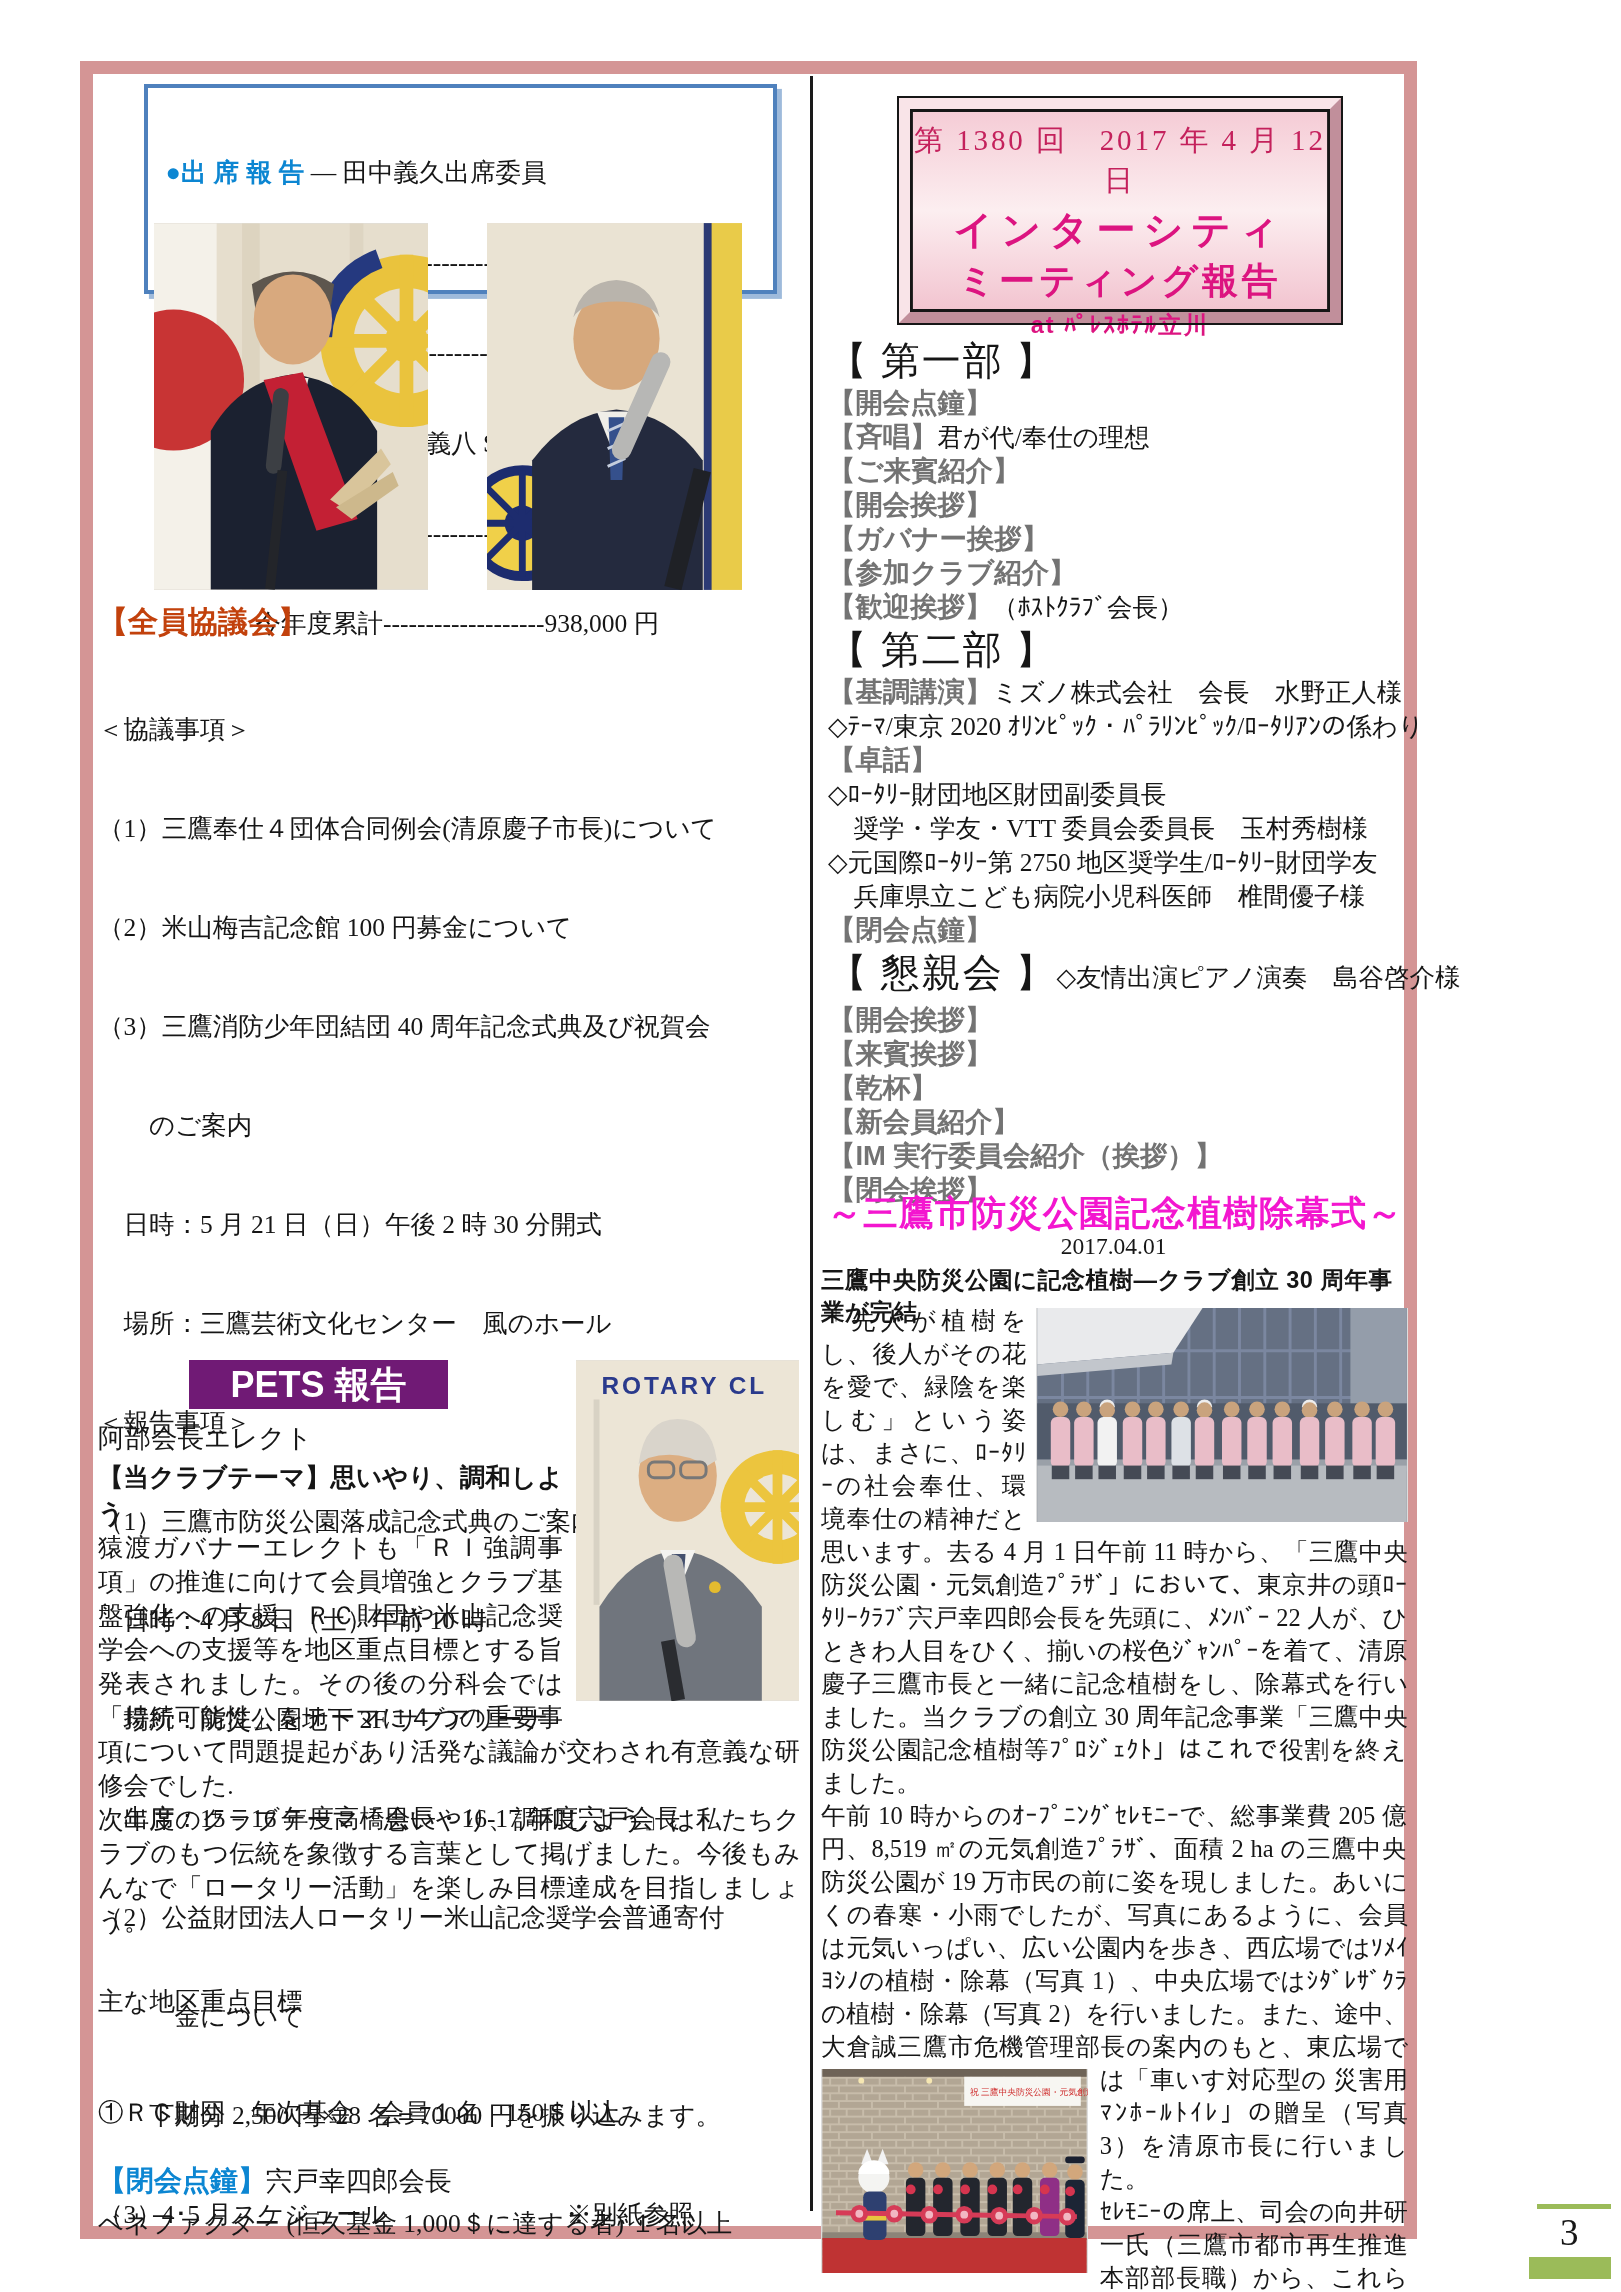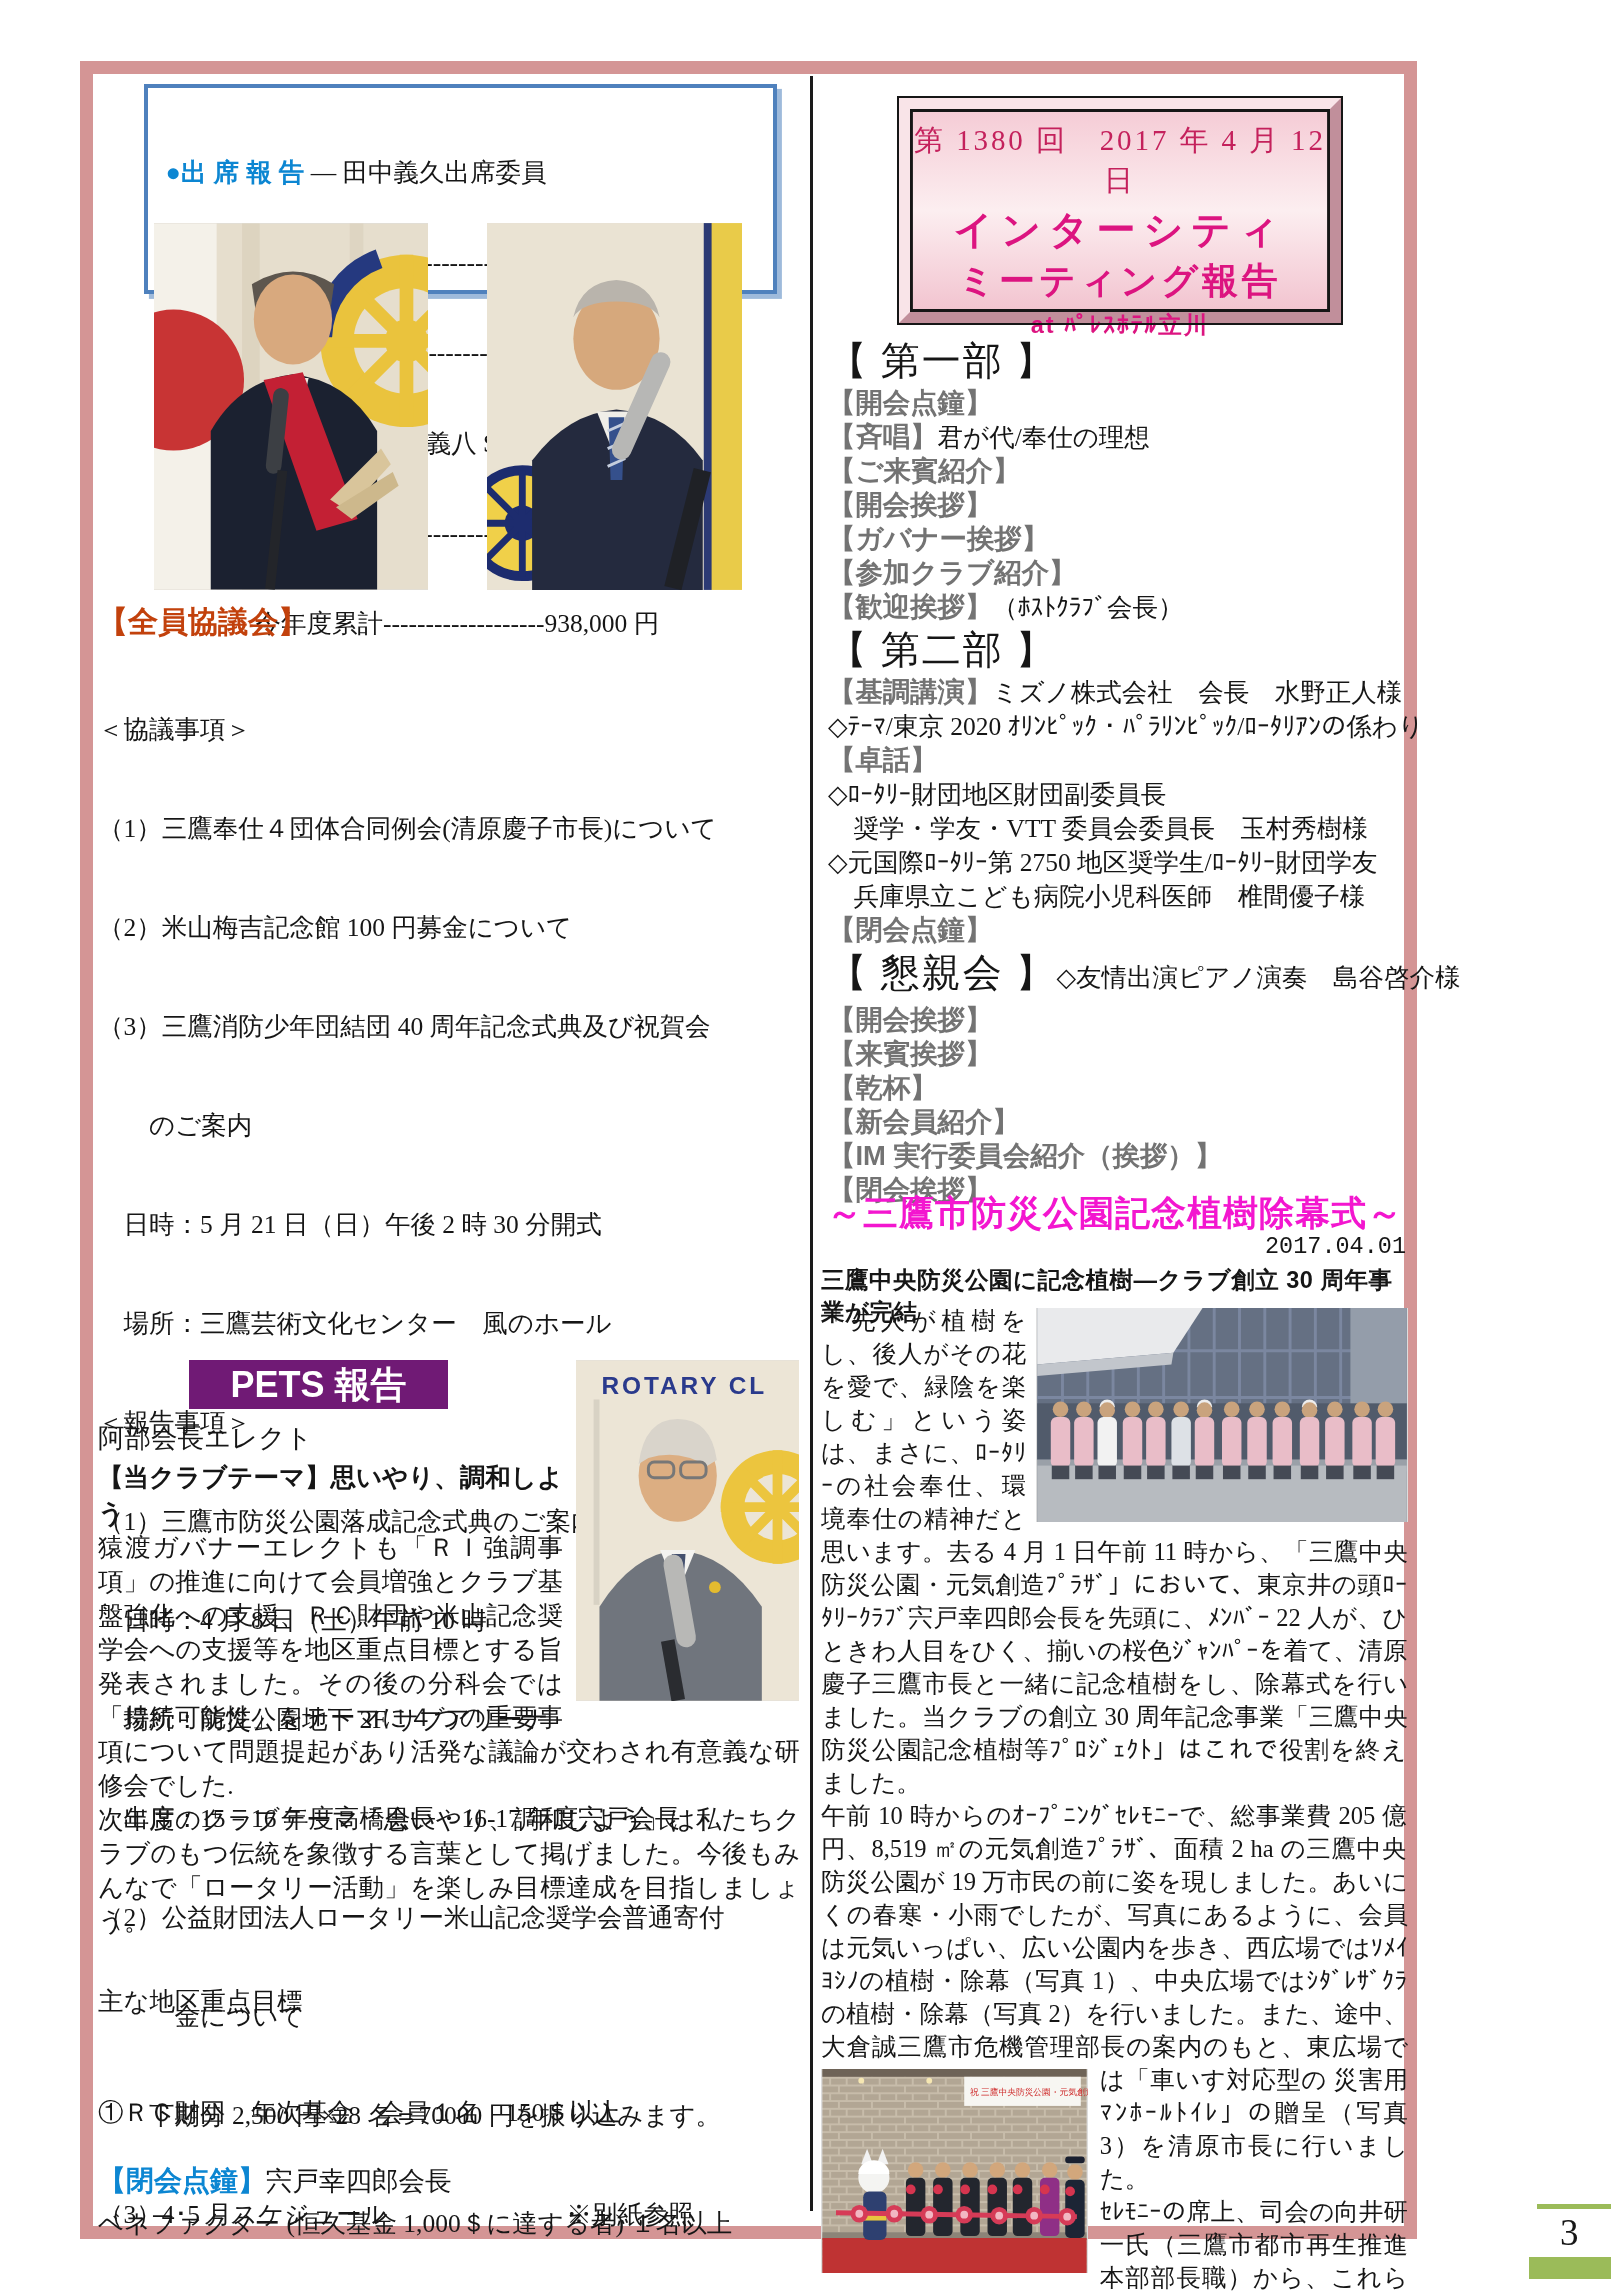--- a/index.html
+++ b/index.html
@@ -64,22 +64,22 @@
   .program .row{font-size:25.5px;line-height:33px;white-space:pre;}
   .program .row .b{color:#737373;font-family:"Liberation Sans",sans-serif;
                    font-weight:bold;font-size:27.4px;}
   .program .hrow{font-size:39px;line-height:51px;letter-spacing:2px;white-space:pre;}
   .program .hrow .t{font-size:25.5px;letter-spacing:0;}
 
   
   .tree-title{left:821px;top:1190px;width:588px;text-align:center;
               font-family:Liberation Sans, sans-serif;font-weight:bold;font-size:35px;
               color:#f316cf;letter-spacing:1px;}
-  .tree-date{left:821px;top:1233px;width:585px;text-align:right;font-size:23.5px;
-             font-family:Liberation Mono, monospace;}
+  .tree-date{left:821px;top:1233px;width:585px;text-align:center;font-size:23.5px;
+             font-family:Liberation Serif, serif;}
   .tree-headline{left:821px;top:1264px;width:590px;font-family:"Liberation Sans",sans-serif;
                  font-weight:bold;font-size:23.5px;letter-spacing:0.5px;}
   .article{left:821px;top:1304px;width:587px;font-size:24.5px;line-height:33px;text-align:justify;}
   .article .p{display:block;}
   .ph4{float:right;width:372px;height:214px;margin:3.9px 0 7.8px 9.8px;overflow:hidden;}
   .ph5{float:left;width:267px;height:204px;margin:5.9px 11.8px 3.9px 0;overflow:hidden;}
 
   
   .green-line{left:1537px;top:2204px;width:74px;height:4.9px;background:#9bbb59;}
   .green-block{left:1529px;top:2257px;width:82px;height:21.6px;background:#9bbb59;}

